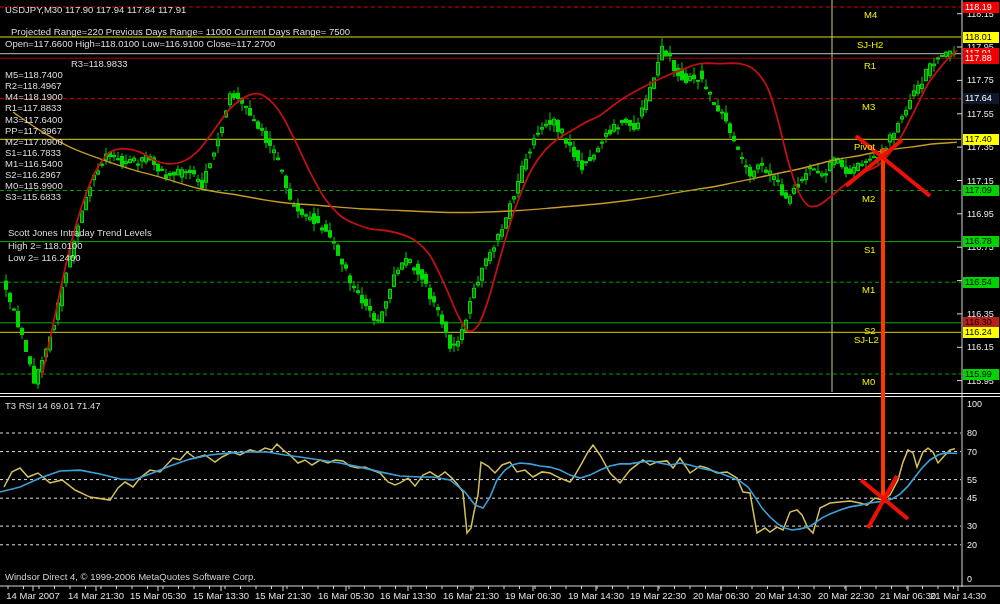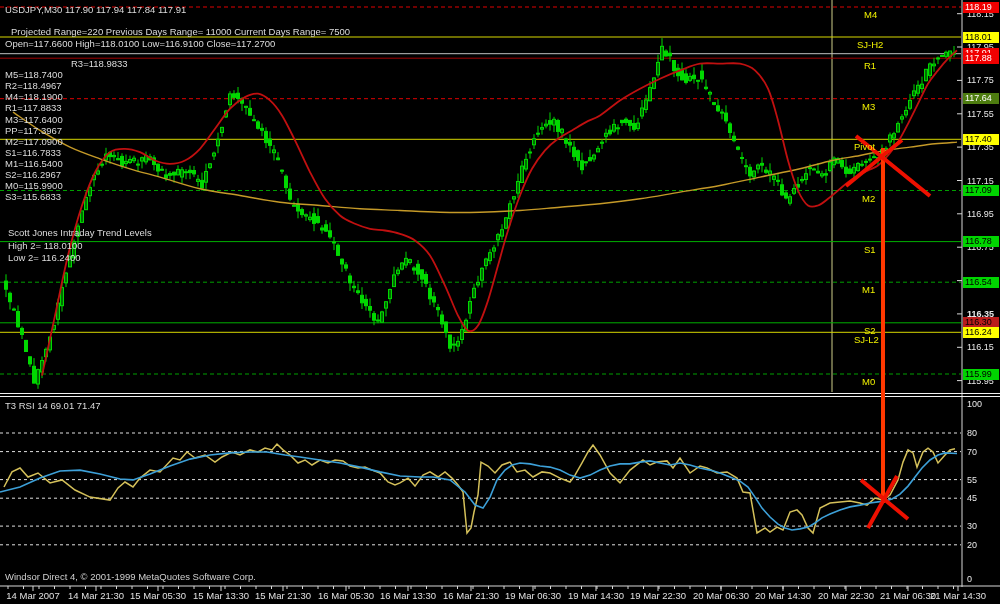--- a/index.html
+++ b/index.html
@@ -402,21 +402,21 @@
       <div class="txt" style="left:5px;top:180.1px;">M0=115.9900</div>
       <div class="txt" style="left:5px;top:191.2px;">S3=115.6833</div>
     </div>
 
   <div class="txt" style="left:8px;top:227px;">Scott Jones Intraday Trend Levels</div>
   <div class="txt" style="left:8px;top:240px;">High 2= 118.0100</div>
   <div class="txt" style="left:8px;top:252px;">Low 2= 116.2400</div>
 
   <div class="txt" style="left:5px;top:400px;">T3 RSI 14 69.01 71.47</div>
 
-  <div class="txt" style="left:5px;top:571px;color:#cfcfcf;">Windsor Direct 4, © 2001-1999 MetaQuotes Software Corp.</div>
+  <div class="txt" style="left:5px;top:571px;color:#cfcfcf;">Windsor Direct 4, © 1999-2006 MetaQuotes Software Corp.</div>
 
   <div id="level-labels">
       <div class="txt yellow" style="left:864px;top:9.0px;">M4</div>
       <div class="txt yellow" style="left:857px;top:39.0px;">SJ-H2</div>
       <div class="txt yellow" style="left:864px;top:60.2px;">R1</div>
       <div class="txt yellow" style="left:862px;top:100.7px;">M3</div>
       <div class="txt yellow" style="left:854px;top:141.3px;">Pivot</div>
       <div class="txt yellow" style="left:862px;top:192.5px;">M2</div>
       <div class="txt yellow" style="left:864px;top:243.6px;">S1</div>
       <div class="txt yellow" style="left:862px;top:284.2px;">M1</div>
@@ -427,30 +427,30 @@
   <div id="price-ticks">
       <div class="ptick" style="top:8.7px;">118.15</div>
       <div class="ptick" style="top:42.0px;">117.95</div>
       <div class="ptick" style="top:75.4px;">117.75</div>
       <div class="ptick" style="top:108.8px;">117.55</div>
       <div class="ptick" style="top:142.1px;">117.35</div>
       <div class="ptick" style="top:175.5px;">117.15</div>
       <div class="ptick" style="top:208.8px;">116.95</div>
       <div class="ptick" style="top:242.2px;">116.75</div>
       <div class="ptick" style="top:275.6px;">116.55</div>
-      <div class="ptick" style="top:308.9px;font-weight:bold;">116.35</div>
+      <div class="ptick" style="top:308.9px;">116.35</div>
       <div class="ptick" style="top:342.3px;">116.15</div>
       <div class="ptick" style="top:375.6px;">115.95</div>
     </div>
   <div id="price-boxes">
       <div class="pbox" style="top:1.5px;background:#f00000;color:#ffffff;">118.19</div>
       <div class="pbox" style="top:31.5px;background:#ffff00;color:#000000;">118.01</div>
       <div class="pbox" style="top:48.2px;background:#f00000;color:#ffffff;">117.91</div>
       <div class="pbox" style="top:52.7px;background:#f00000;color:#ffffff;">117.88</div>
-      <div class="pbox" style="top:93.2px;background:#4d7c0f;color:#ffffff;">117.64</div>
+      <div class="pbox" style="top:93.2px;background:#0f172a;color:#ffffff;">117.64</div>
       <div class="pbox" style="top:133.8px;background:#ffff00;color:#000000;">117.40</div>
       <div class="pbox" style="top:185.0px;background:#00d400;color:#000000;">117.09</div>
       <div class="pbox" style="top:236.1px;background:#00d400;color:#000000;">116.78</div>
       <div class="pbox" style="top:276.7px;background:#00d400;color:#000000;">116.54</div>
       <div class="pbox" style="top:317.3px;background:#b91c1c;color:#000000;">116.30</div>
       <div class="pbox" style="top:326.8px;background:#ffff00;color:#000000;">116.24</div>
       <div class="pbox" style="top:368.5px;background:#00d400;color:#000000;">115.99</div>
     </div>
   <div id="rsi-ticks">
       <div class="rtick" style="top:399.0px;">100</div>

